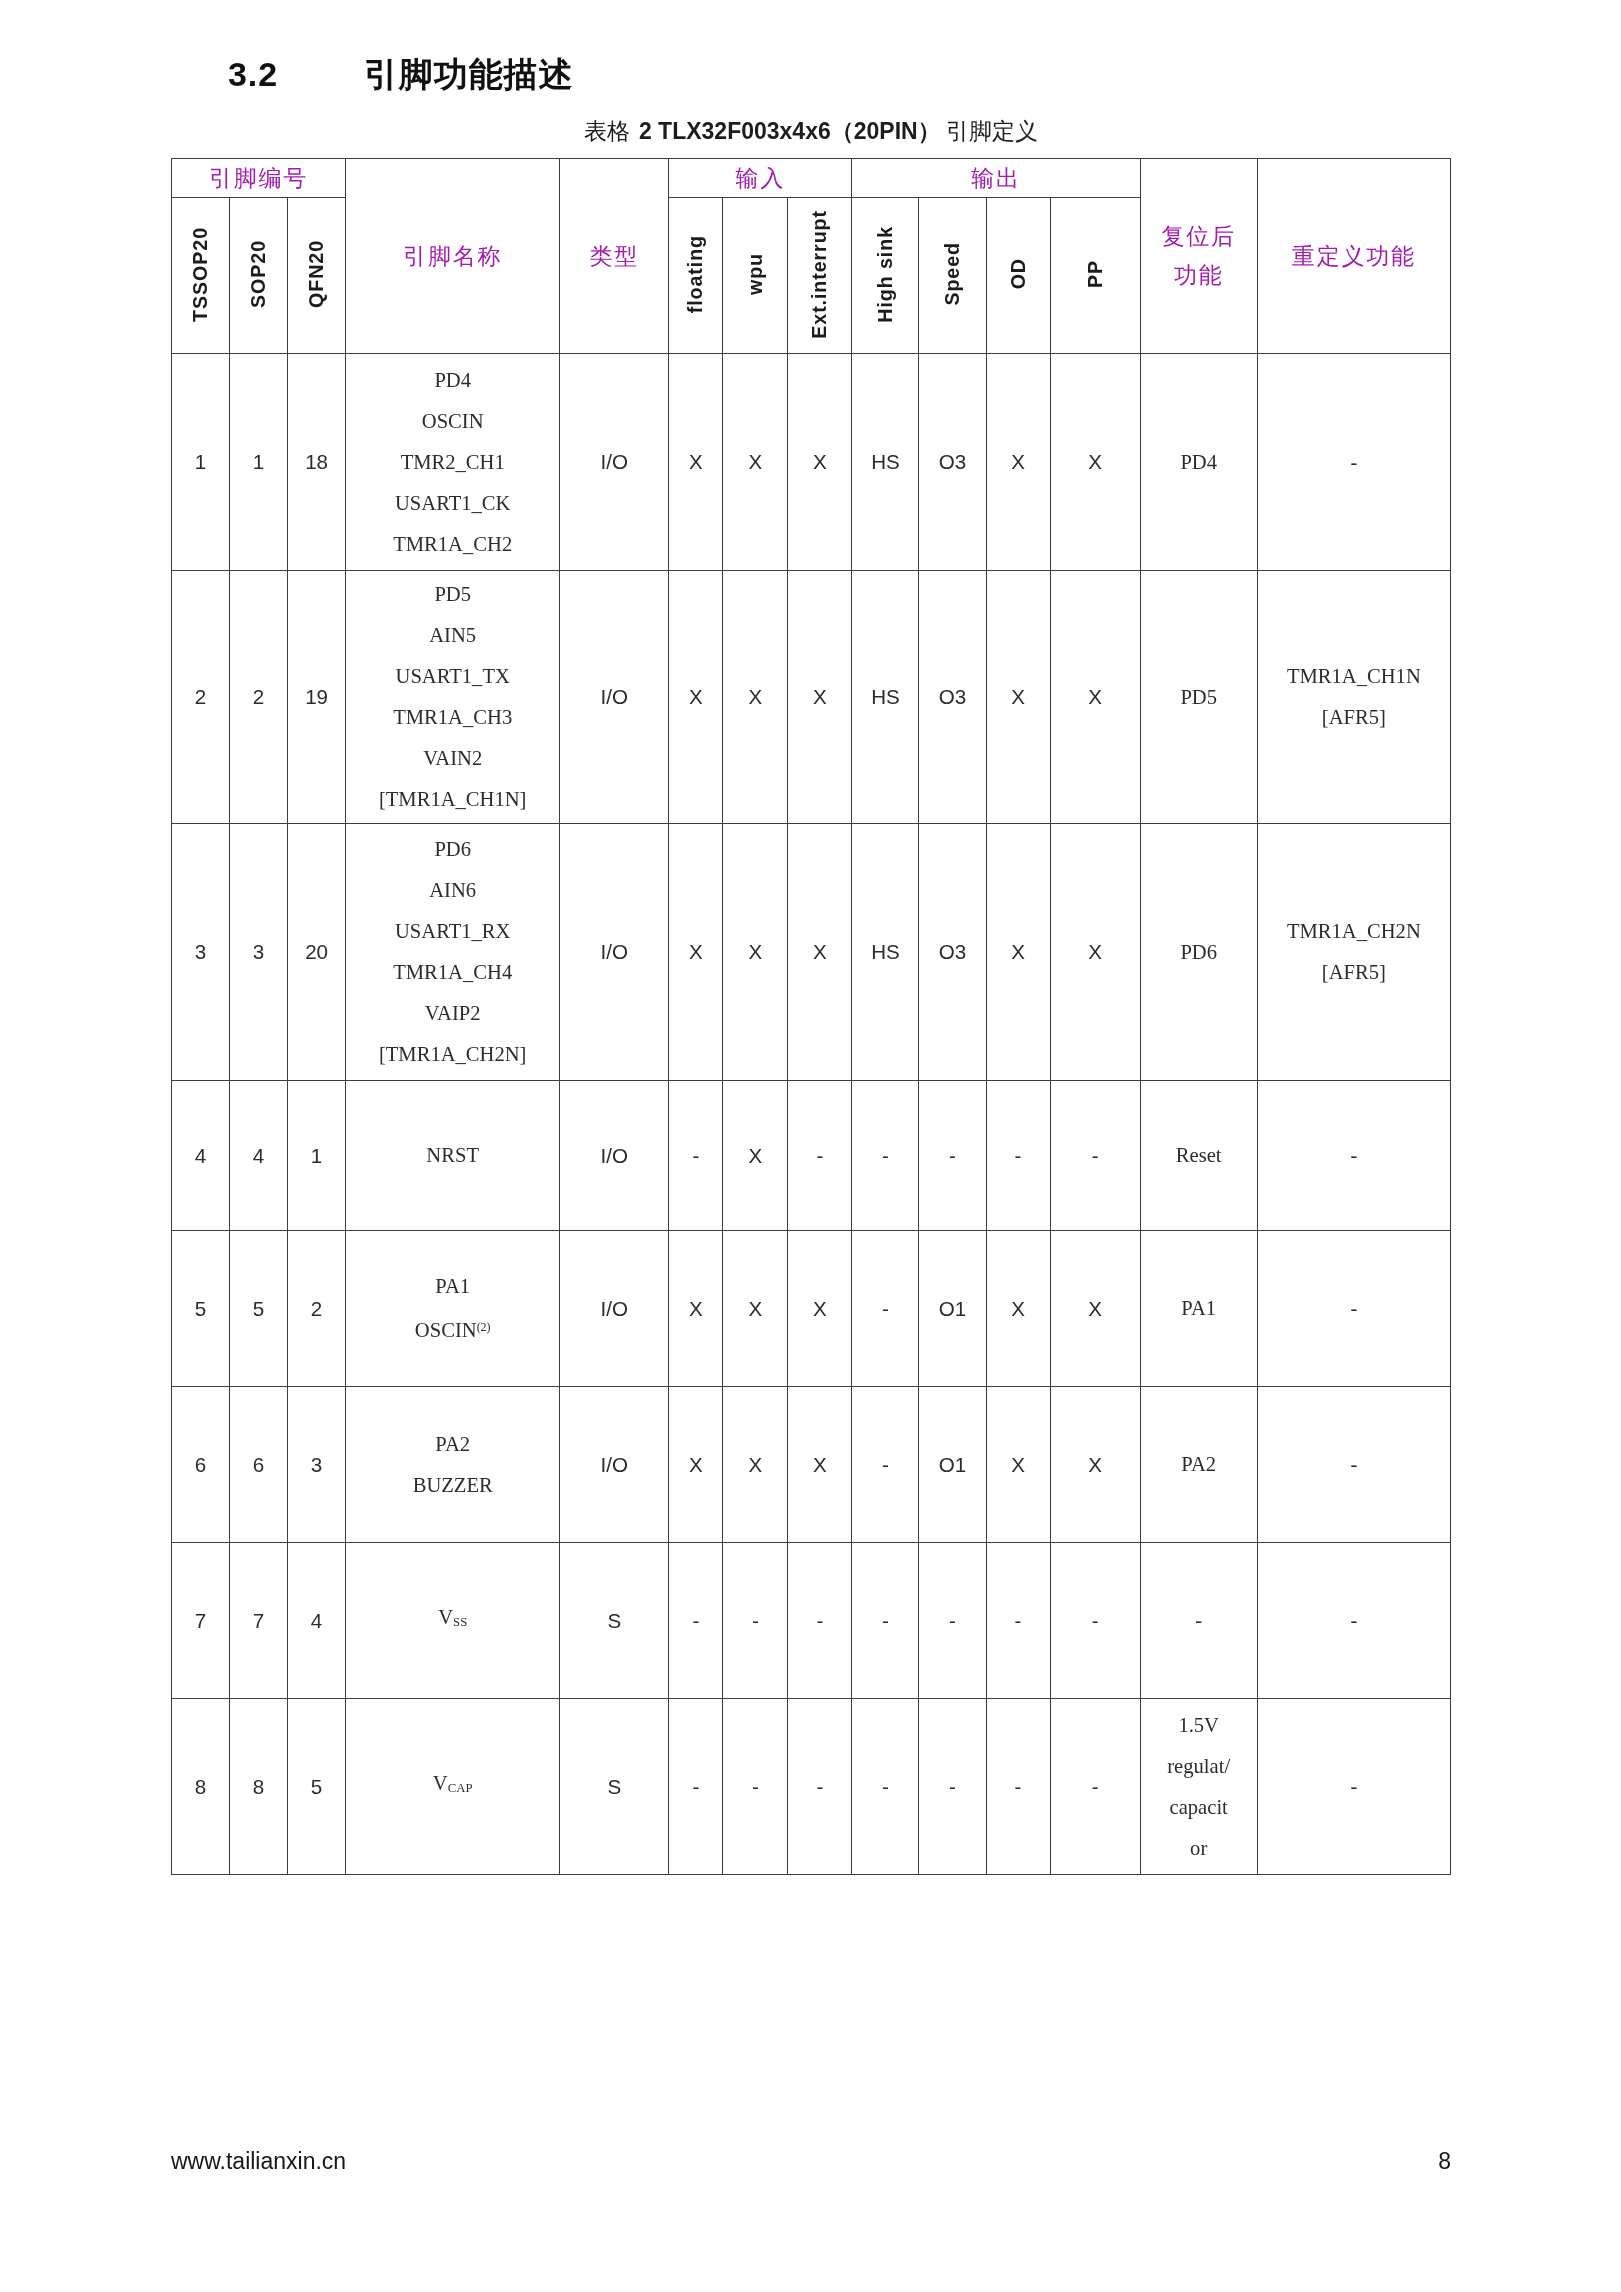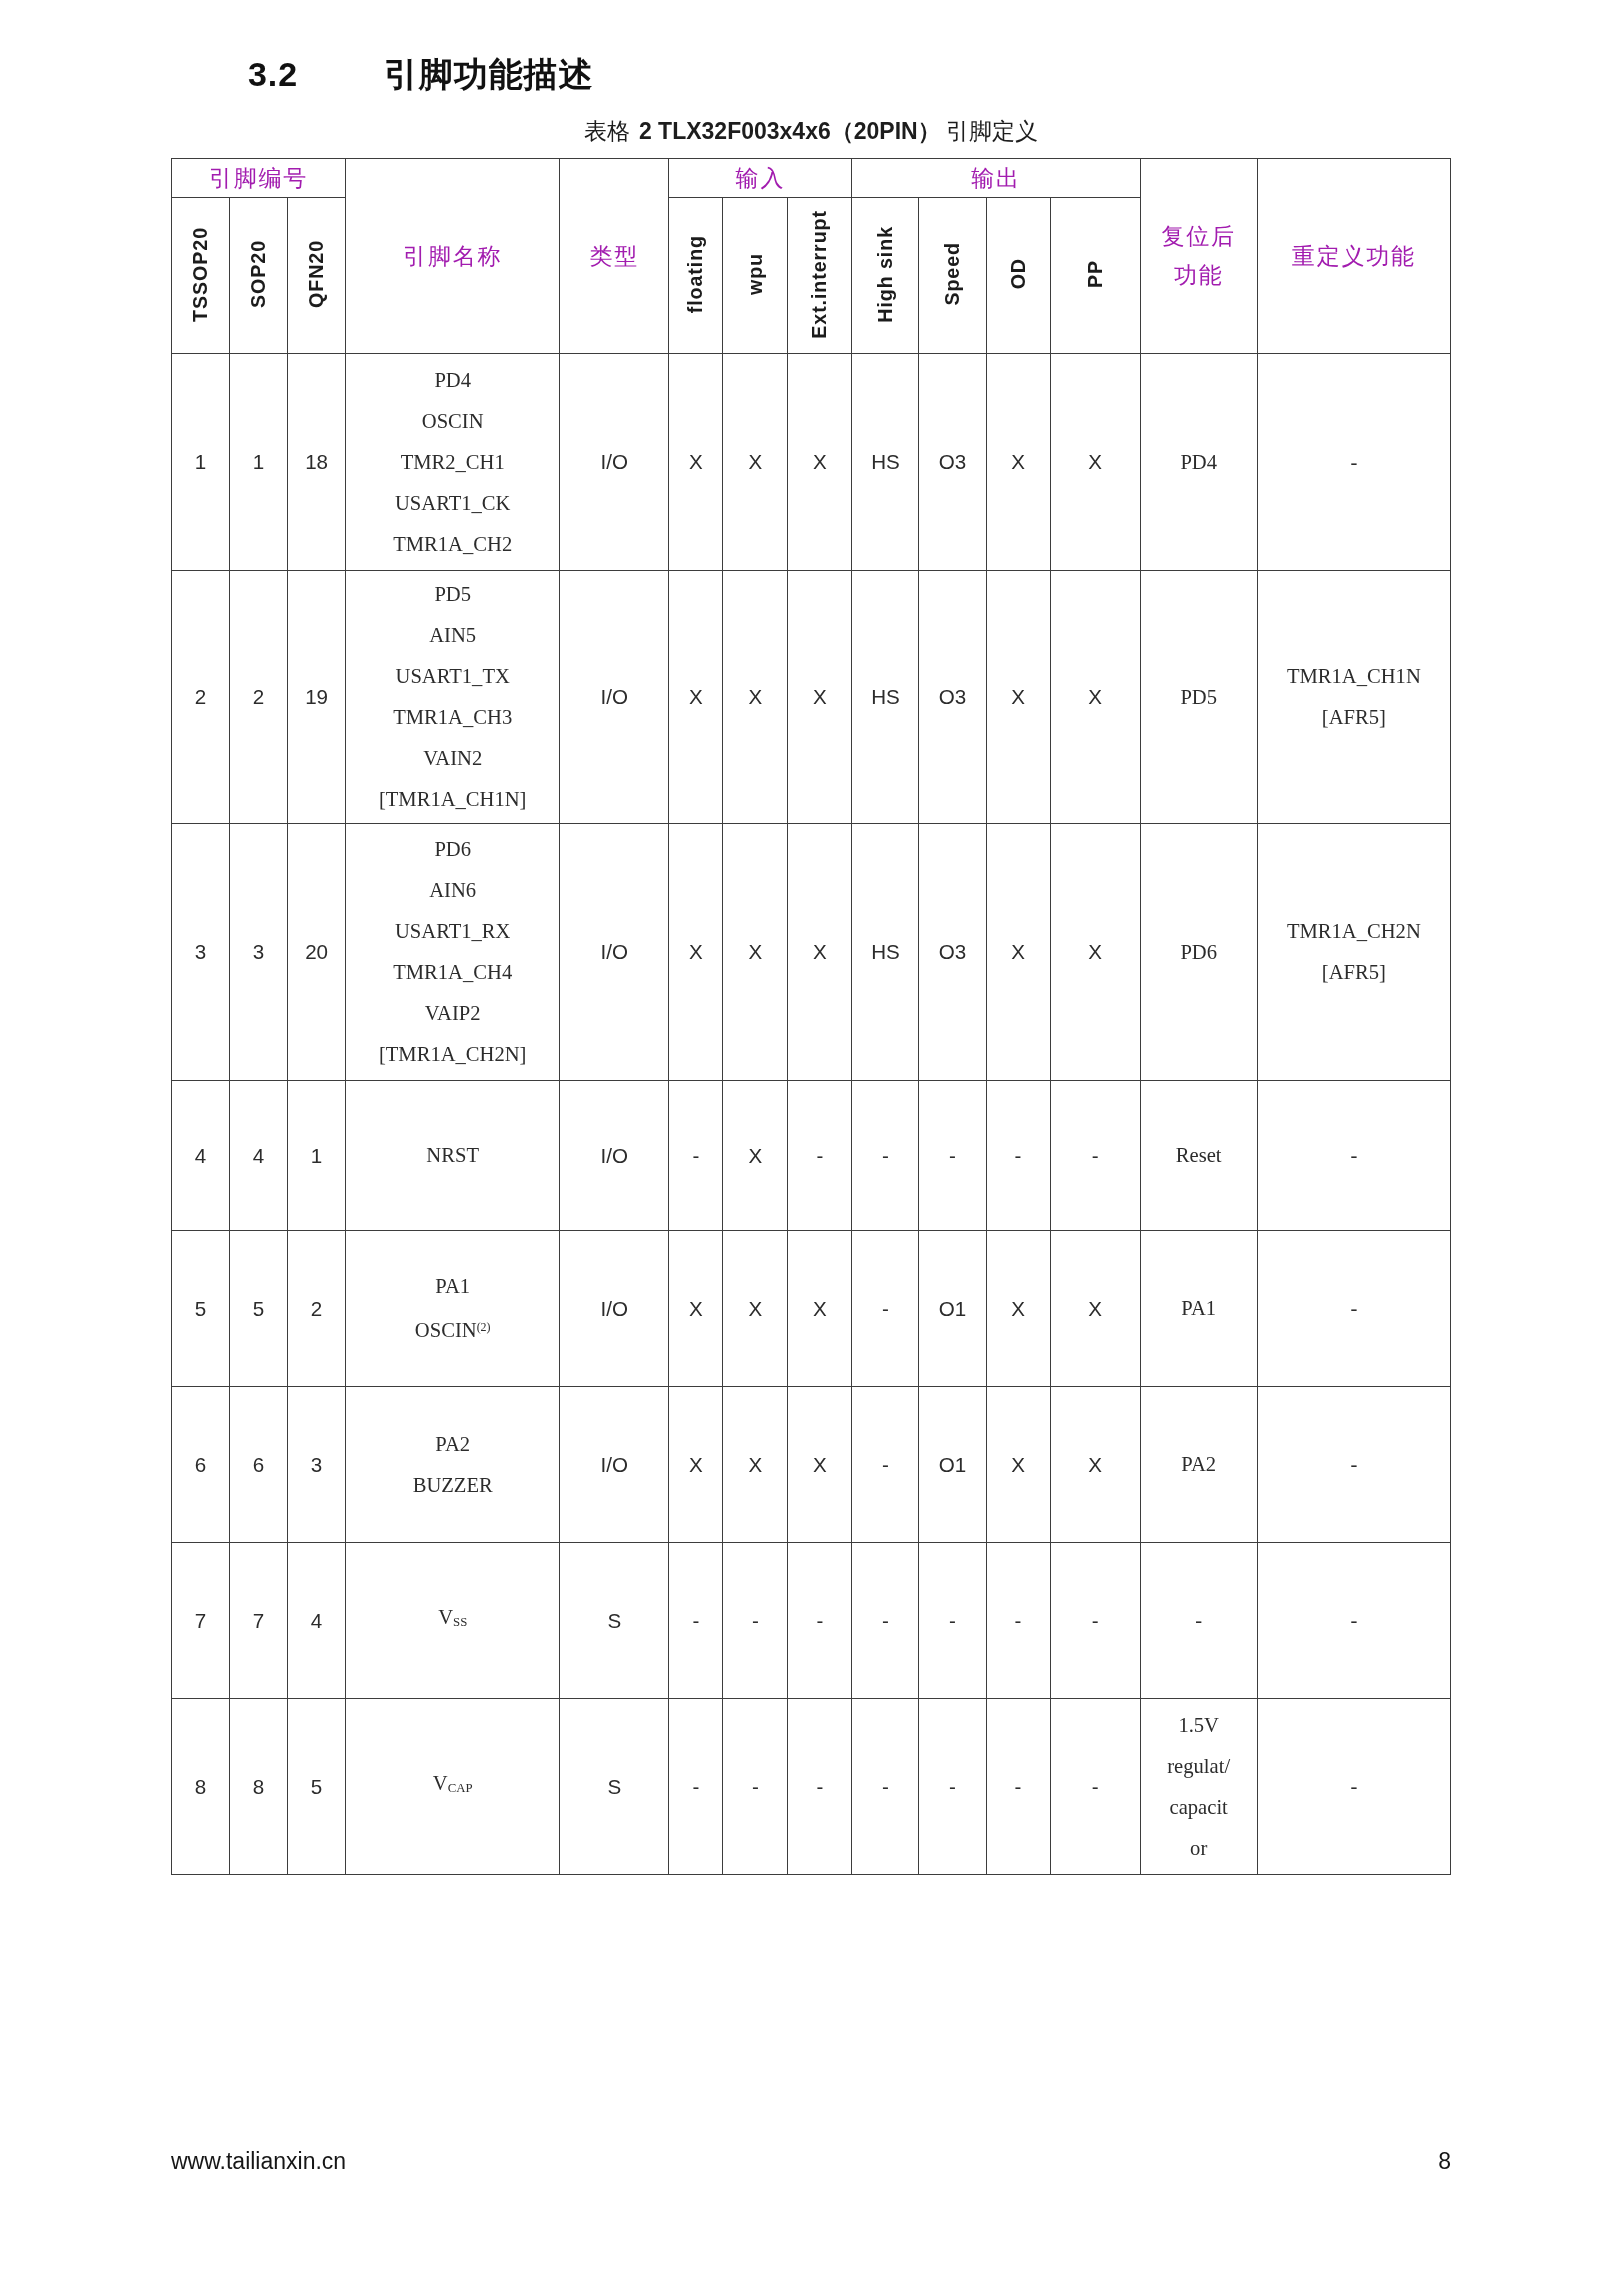--- a/index.html
+++ b/index.html
@@ -8,21 +8,21 @@
   .page {
     position: relative;
     width: 1621px;
     height: 2293px;
     background: #ffffff;
     color: #262626;
     overflow: hidden;
   }
   .heading {
     position: absolute;
-    left: 248px;
+    left: 228px;
     top: 52px;
     font-size: 34px;
     font-weight: 700;
     color: #111111;
     letter-spacing: 0.9px;
     white-space: nowrap;
   }
   .heading .h-num { display: inline-block; margin-right: 86px; }
   .caption {
     position: absolute;

